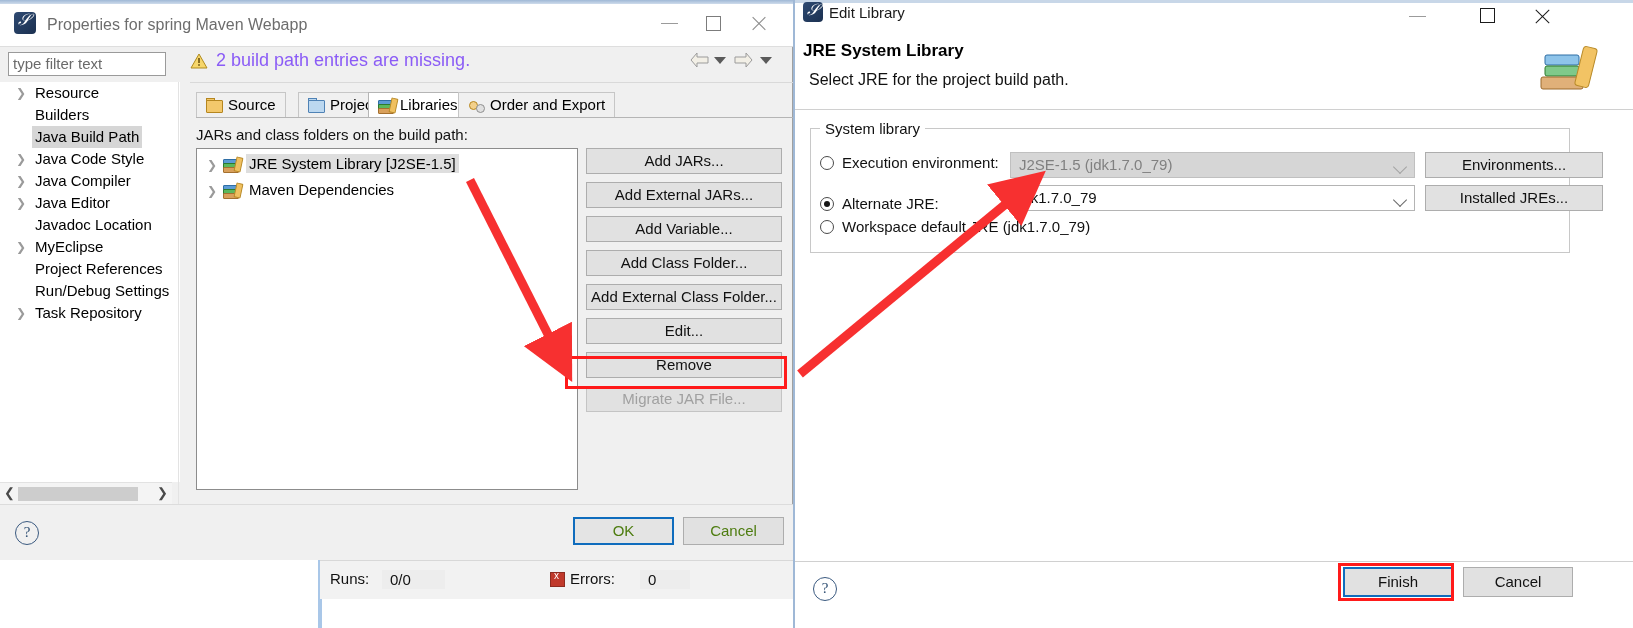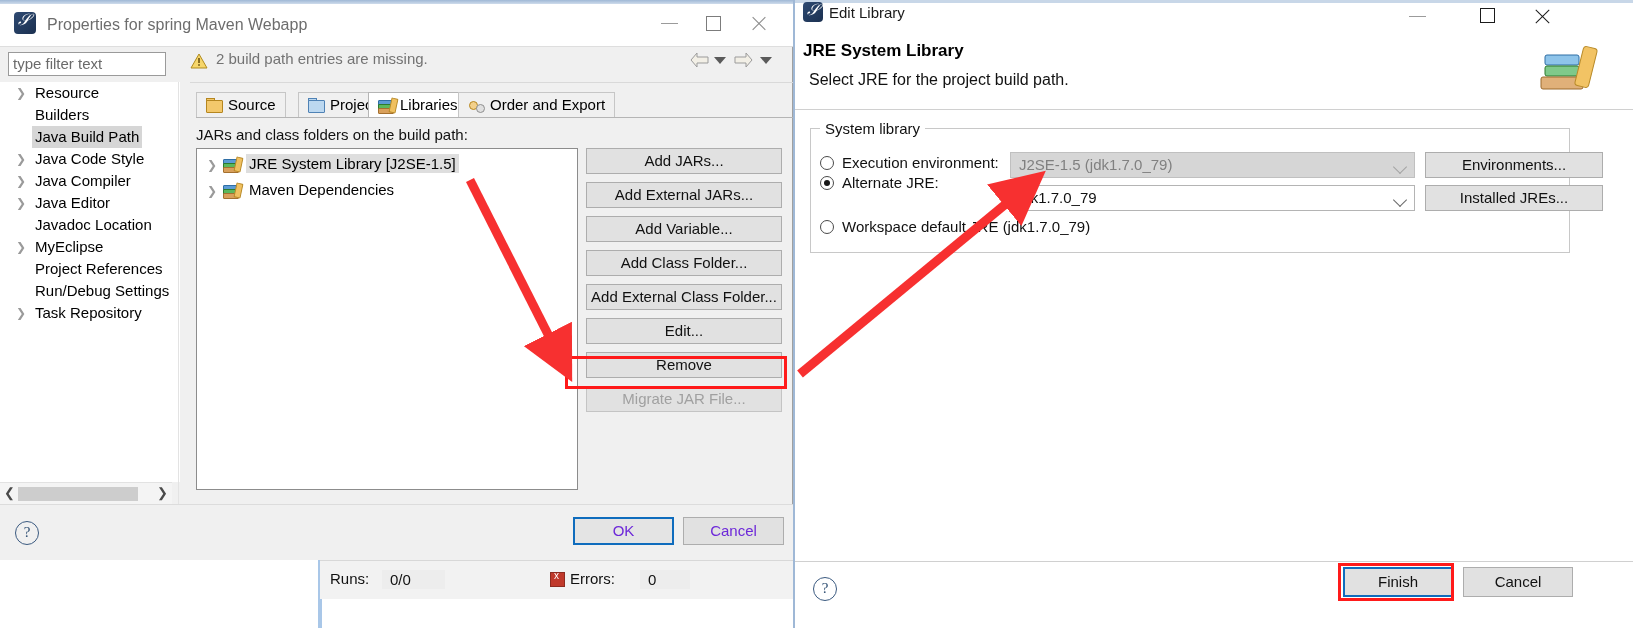--- a/index.html
+++ b/index.html
@@ -59,21 +59,21 @@
   .tree-item .lbl{display:inline-block;padding:0 3px;}
   .tree-item.sel .lbl{background:#d6d6d6;}
   #tree-hscroll{left:0;top:482px;width:172px;height:22px;background:#f4f4f4;border-top:1px solid #e2e2e2;}
   #tree-hscroll .sb-arrow{position:absolute;top:2px;font-size:13px;color:#4a4a4a;}
   #tree-hscroll .sb-thumb{position:absolute;left:18px;top:4px;width:120px;height:14px;background:#cdcdcd;}
   #left-vline{left:178px;top:82px;width:1px;height:422px;background:#e3e3e3;}
 
   
   #warn-row{left:190px;top:48px;width:600px;height:30px;}
   #warn-icon{position:absolute;left:0;top:5px;width:18px;height:16px;}
-  #warn-text{position:absolute;left:26px;top:2px;font-size:15px;color:#737373;}
+  #warn-text{position:absolute;left:26px;top:2px;font-size:18px;color:#8b5cf6;}
   #nav-arrows{left:690px;top:48px;width:100px;height:28px;}
   .nav-arrow{position:absolute;top:4px;width:19px;height:16px;}
   .nav-caret{position:absolute;top:9px;width:0;height:0;border-left:6px solid transparent;border-right:6px solid transparent;border-top:7px solid #5a5a5a;}
   #titlebar-sep{left:190px;top:82px;width:603px;height:1px;background:#d9d9d9;}
 
   
   #tabs{left:196px;top:92px;width:600px;height:26px;}
   .tab{position:absolute;top:0;height:26px;box-sizing:border-box;padding:0 9px 0 9px;
        font-size:15px;line-height:24px;white-space:nowrap;color:#000;
        border:1px solid #c6c6c6;border-bottom:none;background:#f0f0f0;}
@@ -112,21 +112,21 @@
   .ebtn{position:relative;width:196px;height:26px;background:#e1e1e1;border:1px solid #adadad;
         box-sizing:border-box;font-family:"Liberation Sans",sans-serif;font-size:15px;color:#111;
         text-align:center;line-height:24px;margin-bottom:8px;}
   .ebtn.disabled{color:#a0a0a0;background:#e1e1e1;border-color:#c4c4c4;}
   .ebtn.spaced{margin-top:8px;}
 
   #divider-line{left:0;top:504px;width:793px;height:1px;background:#dcdcdc;}
   #prop-footer{left:0;top:505px;width:793px;height:55px;background:#f0f0f0;}
   .helpicon{position:relative;display:inline-block;width:22px;height:22px;border:1px solid #3b5a80;border-radius:50%;color:#2f4f73;font-size:15px;text-align:center;line-height:20px;font-family:"Liberation Serif",serif;}
   .dbtn{position:absolute;width:101px;height:28px;background:#e1e1e1;border:1px solid #adadad;box-sizing:border-box;
-        font-size:15px;text-align:center;line-height:26px;color:#6d28d9;}
+        font-size:15px;text-align:center;line-height:26px;color:#4d7c0f;}
   .dbtn.default{border:2px solid #0f6cbd;background:#e4e4e4;line-height:24px;}
 
   
   #dlg-edit{
     left:793px;top:0;width:840px;height:628px;background:#ffffff;
     border-left:2px solid #9fb8d6;box-sizing:border-box;
   }
   #edit-accent{left:0;top:0;width:838px;height:3px;background:#c8d7e8;}
   #edit-titlebar{left:0;top:3px;width:838px;height:28px;background:#ffffff;}
   #edit-title{left:34px;top:4px;font-size:15px;color:#1a1a1a;}
@@ -329,21 +329,21 @@
     <span class="radio"></span>
     <span class="radio-lbl">Execution environment:</span>
   </div>
   <div class="abs combo disabled" style="left:215px;top:152px;width:405px;">
     <span class="ctext">J2SE-1.5 (jdk1.7.0_79)</span>
     <span class="cchev"></span>
   </div>
   <div class="abs sbtn" style="left:630px;top:152px;width:178px;">Environments...</div>
 
   
-  <div class="abs radio-row" style="left:25px;top:172px;width:190px;">
+  <div class="abs radio-row" style="left:25px;top:193px;width:190px;">
     <span class="radio on"></span>
     <span class="radio-lbl">Alternate JRE:</span>
   </div>
   <div class="abs combo" style="left:215px;top:185px;width:405px;">
     <span class="ctext">jdk1.7.0_79</span>
     <span class="cchev"></span>
   </div>
   <div class="abs sbtn" style="left:630px;top:185px;width:178px;">Installed JREs...</div>
 
   

